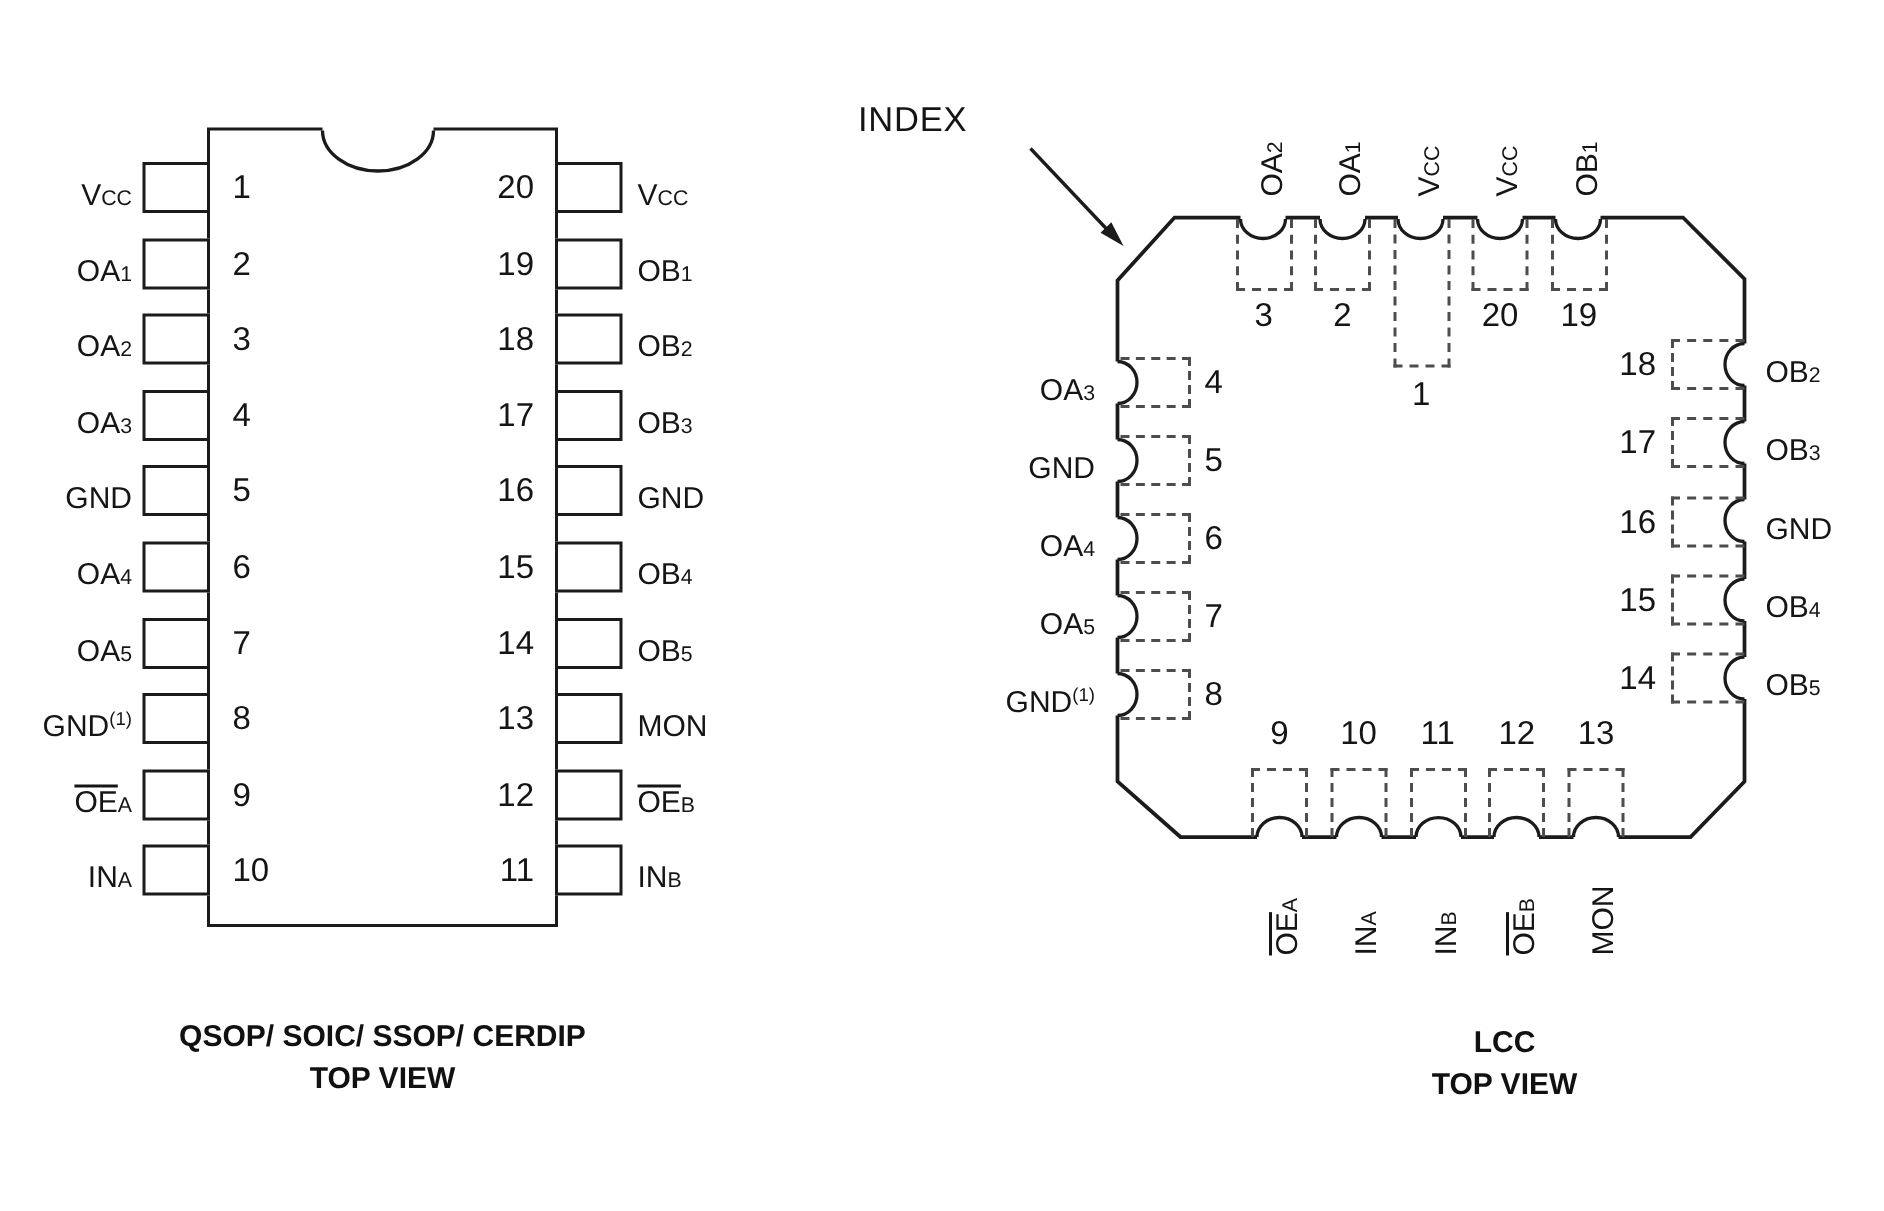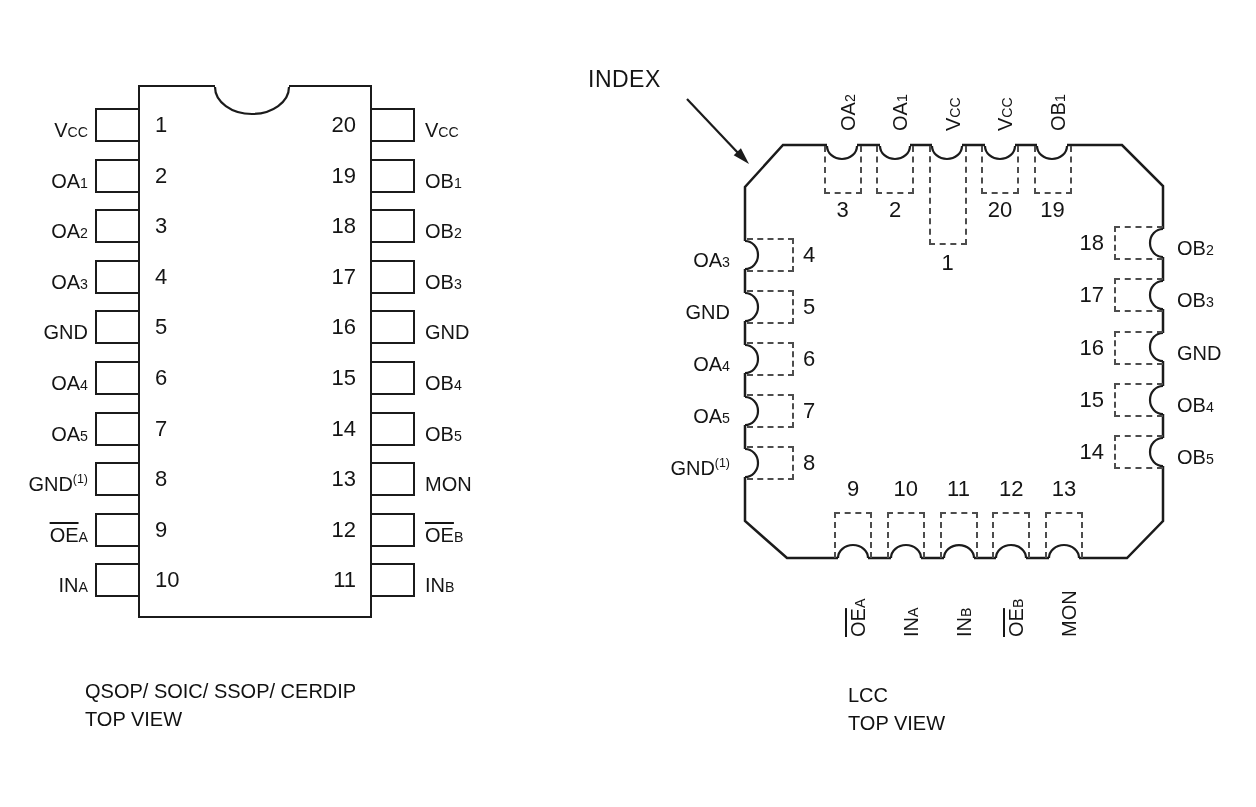--- a/index.html
+++ b/index.html
@@ -8,40 +8,40 @@
   #screen { position:relative; width:1256px; height:807px; background:#fff; }
 
   svg.overlay { position:absolute; left:0; top:0; pointer-events:none; }
 
   
   .lbl { font-size:20px; color:#151515; }
   .num { font-size:22px; color:#151515; font-weight:500; }
   .sub { font-size:71%; }
   .sup { font-size:62%; vertical-align:super; }
   .over { text-decoration:overline; text-decoration-thickness:1.5px; }
-  .cap { position:absolute; font-weight:normal; font-size:20px;
+  .cap { position:absolute; text-align:center; font-weight:bold; font-size:20px;
          line-height:28px; color:#111; }
 
   
   .dip-body { position:absolute; left:138px; top:85px; width:234px; height:533px;
               border:2.5px solid #1b1b1b; background:#fff; }
   .dl, .dr { position:absolute; left:0; top:calc(108px + var(--i) * 50.6px);
              width:560px; height:34px; }
   .dl .lbl { position:absolute; left:0; top:0; width:88px; text-align:right; line-height:34px; }
   .dl .box { position:absolute; left:95px; top:0; width:45px; height:34px;
              border:2px solid #1b1b1b; background:#fff; }
   .dl .num { position:absolute; left:155px; top:0; line-height:34px; }
   .dr .num { position:absolute; left:270px; top:0; width:86px; text-align:right; line-height:34px; }
   .dr .box { position:absolute; left:370px; top:0; width:45px; height:34px;
              border:2px solid #1b1b1b; background:#fff; }
   .dr .lbl { position:absolute; left:425px; top:0; line-height:34px; white-space:nowrap; }
   .dip-cap { left:85px; top:677px; width:340px; }
 
   
-  .index { position:absolute; left:588px; top:66px; font-size:23px;
+  .index { position:absolute; left:572px; top:66px; font-size:23px;
            letter-spacing:0.5px; color:#151515; }
   .lcc-cap { left:848px; top:681px; width:310px; }
 
   .pad { border:2px dashed #4d4d4d; background:transparent; position:absolute; }
 
   .lt { position:absolute; top:0; left:calc(823.5px + var(--i) * 52.5px); width:38px; height:0; }
   .lt .pad { top:146px; left:0; width:38px; height:48px; border-top:none; }
   .lt .num { position:absolute; top:197px; left:-8px; right:-8px; text-align:center; }
   .lcc-top > div:nth-of-type(3) .pad { height:99px; }
   .lcc-top > div:nth-of-type(3) .num { top:250px; }

